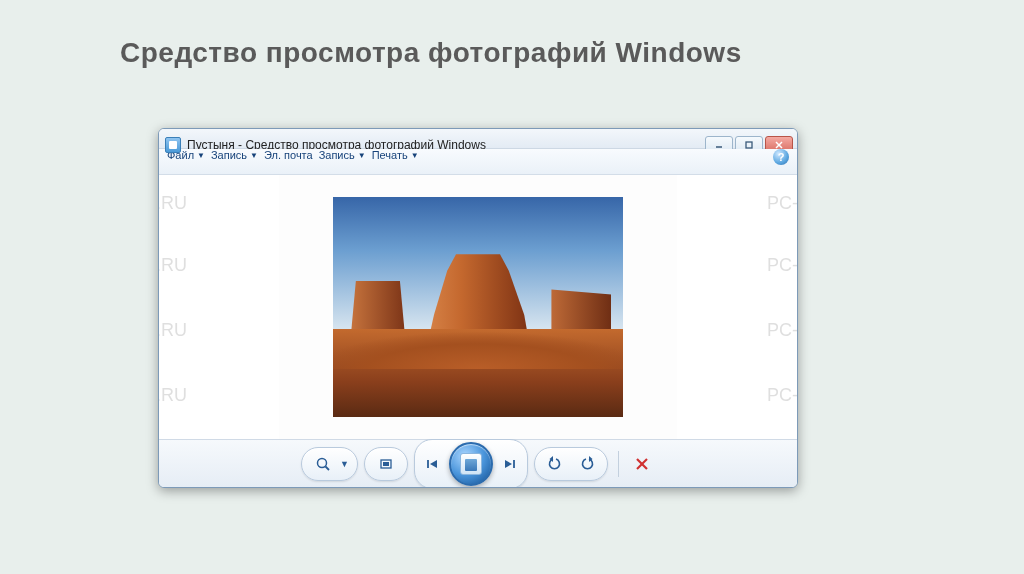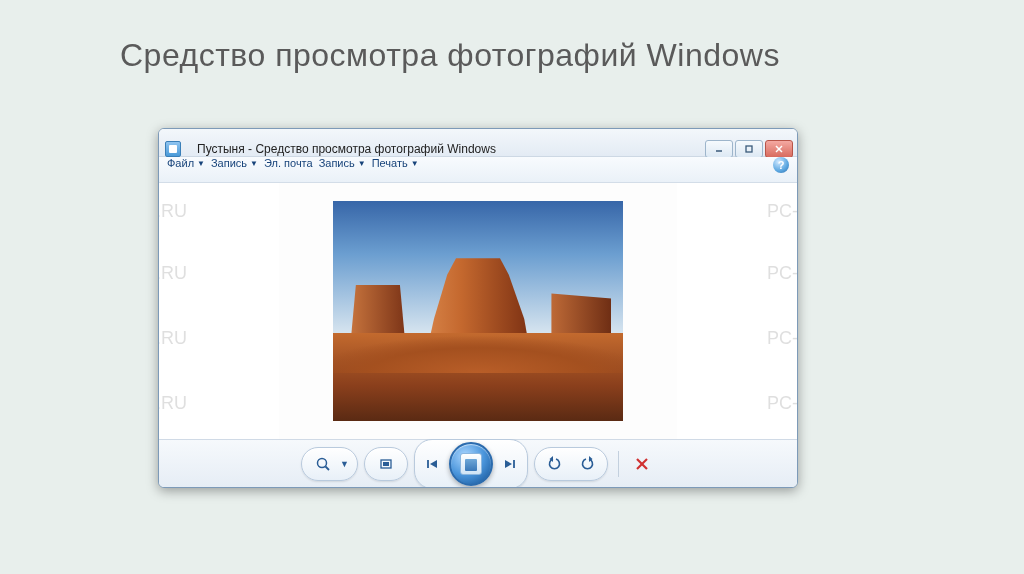--- a/index.html
+++ b/index.html
@@ -7,48 +7,48 @@
     width: 1024px;
     height: 574px;
     background: #e8efec;
     font-family: "Segoe UI", Tahoma, sans-serif;
     overflow: hidden;
   }
   .slide-title {
     position: absolute;
     left: 120px;
     top: 36px;
-    font-size: 32px;
-    font-weight: 400;
+    font-size: 28px;
+    font-weight: 700;
     color: #5a5a5a;
     letter-spacing: 0.5px;
     line-height: 1.2;
   }
   .window {
     position: absolute;
     left: 158px;
     top: 128px;
     width: 640px;
     height: 360px;
     background: #fff;
     border: 1px solid #7d9ab8;
     border-radius: 6px;
     box-shadow: 0 3px 12px rgba(0,0,0,0.35);
     display: flex;
     flex-direction: column;
     overflow: hidden;
   }
   .titlebar {
-    height: 28px;
+    height: 20px;
     background: linear-gradient(#f3f7fb, #e3ebf4);
     border-bottom: 1px solid #cdd8e4;
     display: flex;
     align-items: center;
     padding: 12px 4px 0 6px;
-    gap: 16px;
+    gap: 6px;
   }
   .app-icon {
     width: 16px; height: 16px;
     background: linear-gradient(#8fc4f0,#4a9ad8);
     border: 1px solid #3a7fb8;
     border-radius: 2px;
     position: relative;
   }
   .app-icon::after {
     content: "";

